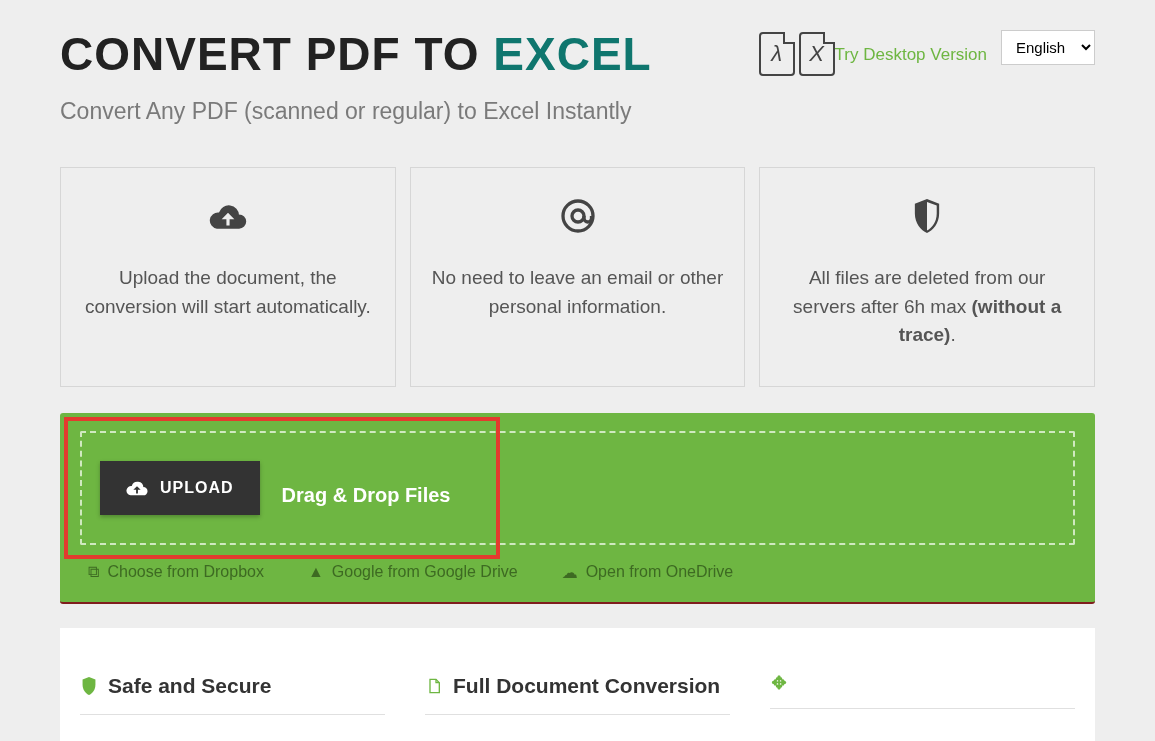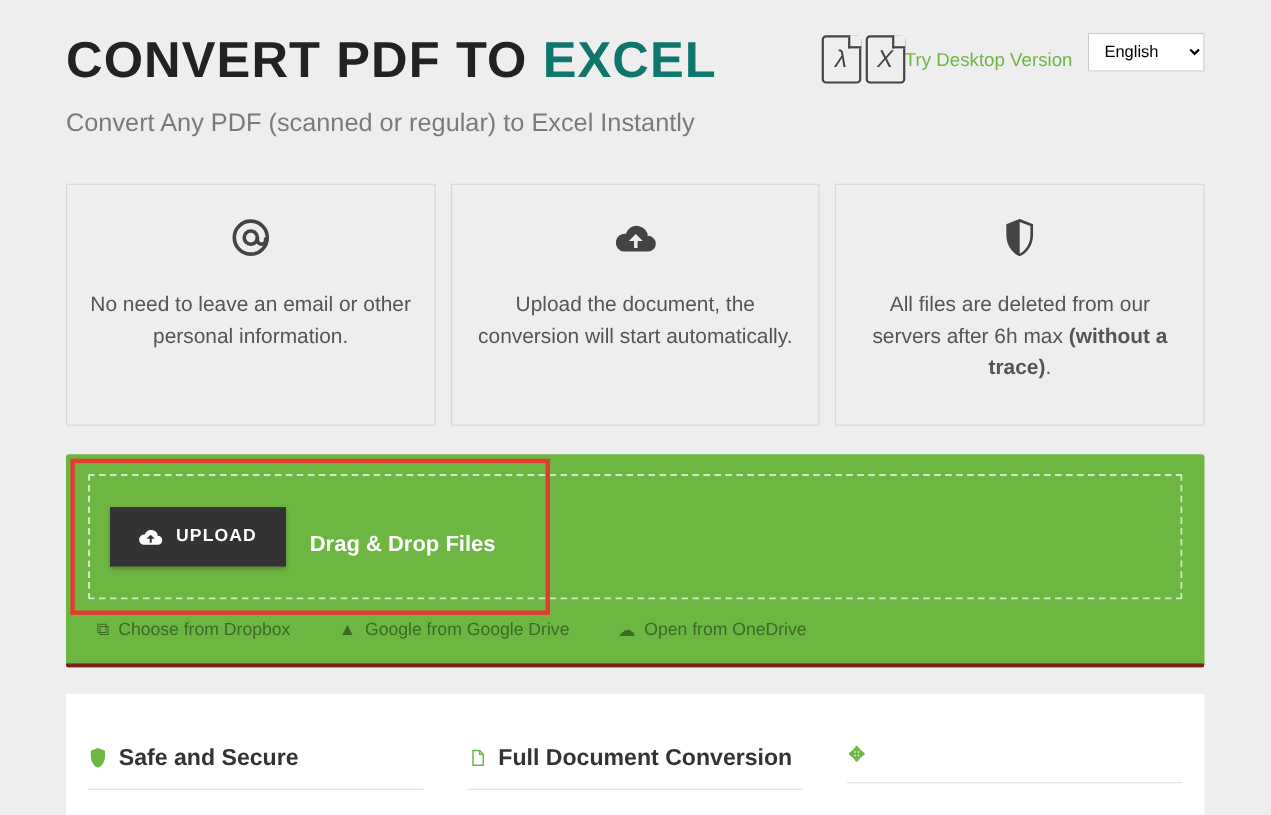--- a/index.html
+++ b/index.html
@@ -71,21 +71,21 @@
     color: #6eb642;
     font-size: 17px;
     text-decoration: none;
     cursor: pointer;
   }
   .lang-select {
     background: #fff;
     border: 1px solid #ccc;
     padding: 7px 10px;
     font-size: 15px;
-    width: 106px;
+    width: 94px;
     cursor: pointer;
   }
 
   .cards-row {
     display: flex;
     gap: 14px;
     margin-top: 42px;
   }
   .card {
     flex: 1;
@@ -106,21 +106,21 @@
   .card-text {
     font-size: 19px;
     color: #555;
     line-height: 1.5;
   }
 
   .upload-panel {
     background: #6eb642;
     margin-top: 26px;
     padding: 18px 20px 20px;
-    border-bottom: 4px solid #7f1d1d;
+    border-bottom: 2px solid #7f1d1d;
     border-radius: 3px;
   }
   .dropzone {
     border: 2px dashed #d0e9c0;
     border-radius: 2px;
     padding: 28px 18px;
     display: flex;
     align-items: center;
     gap: 22px;
     position: relative;
@@ -234,35 +234,35 @@
       <a class="try-desktop">Try Desktop Version</a>
       <select class="lang-select">
         <option>English</option>
       </select>
     </div>
   </div>
 
   <div class="cards-row">
     <div class="card">
       <div class="card-icon">
+        <svg class="cloud-upload-svg" viewBox="0 0 24 18">
+            <path d="M19 8.5a6.5 6.5 0 00-12.7-1.7A5 5 0 005 17h14a4.5 4.5 0 000-9zM11 15v-4H8l4-4 4 4h-3v4z"></path>
+          </svg>
+      </div>
+      <div class="card-text">Upload the document, the conversion will start automatically.</div>
+    </div>
+    <div class="card">
+      <div class="card-icon">
         <svg class="at-svg" viewBox="0 0 24 24">
             <circle cx="12" cy="12" r="10"></circle>
             <circle cx="12" cy="12" r="4"></circle>
             <path d="M16 12v1.5a2.5 2.5 0 005 0V12" fill="none"></path>
           </svg>
       </div>
       <div class="card-text">No need to leave an email or other personal information.</div>
-    </div>
-    <div class="card">
-      <div class="card-icon">
-        <svg class="cloud-upload-svg" viewBox="0 0 24 18">
-            <path d="M19 8.5a6.5 6.5 0 00-12.7-1.7A5 5 0 005 17h14a4.5 4.5 0 000-9zM11 15v-4H8l4-4 4 4h-3v4z"></path>
-          </svg>
-      </div>
-      <div class="card-text">Upload the document, the conversion will start automatically.</div>
     </div>
     <div class="card">
       <div class="card-icon">
         <svg class="shield-svg" viewBox="0 0 24 28">
             <path d="M12 0l10 4v8c0 8-5 14-10 16C7 26 2 20 2 12V4z M12 2v24c4-2 8-7 8-14V5.4L12 2.4z"></path>
           </svg>
       </div>
       <div class="card-text">
         <span>All files are deleted from our servers after 6h max </span><strong>(without a trace)</strong><span>.</span>
       </div>

